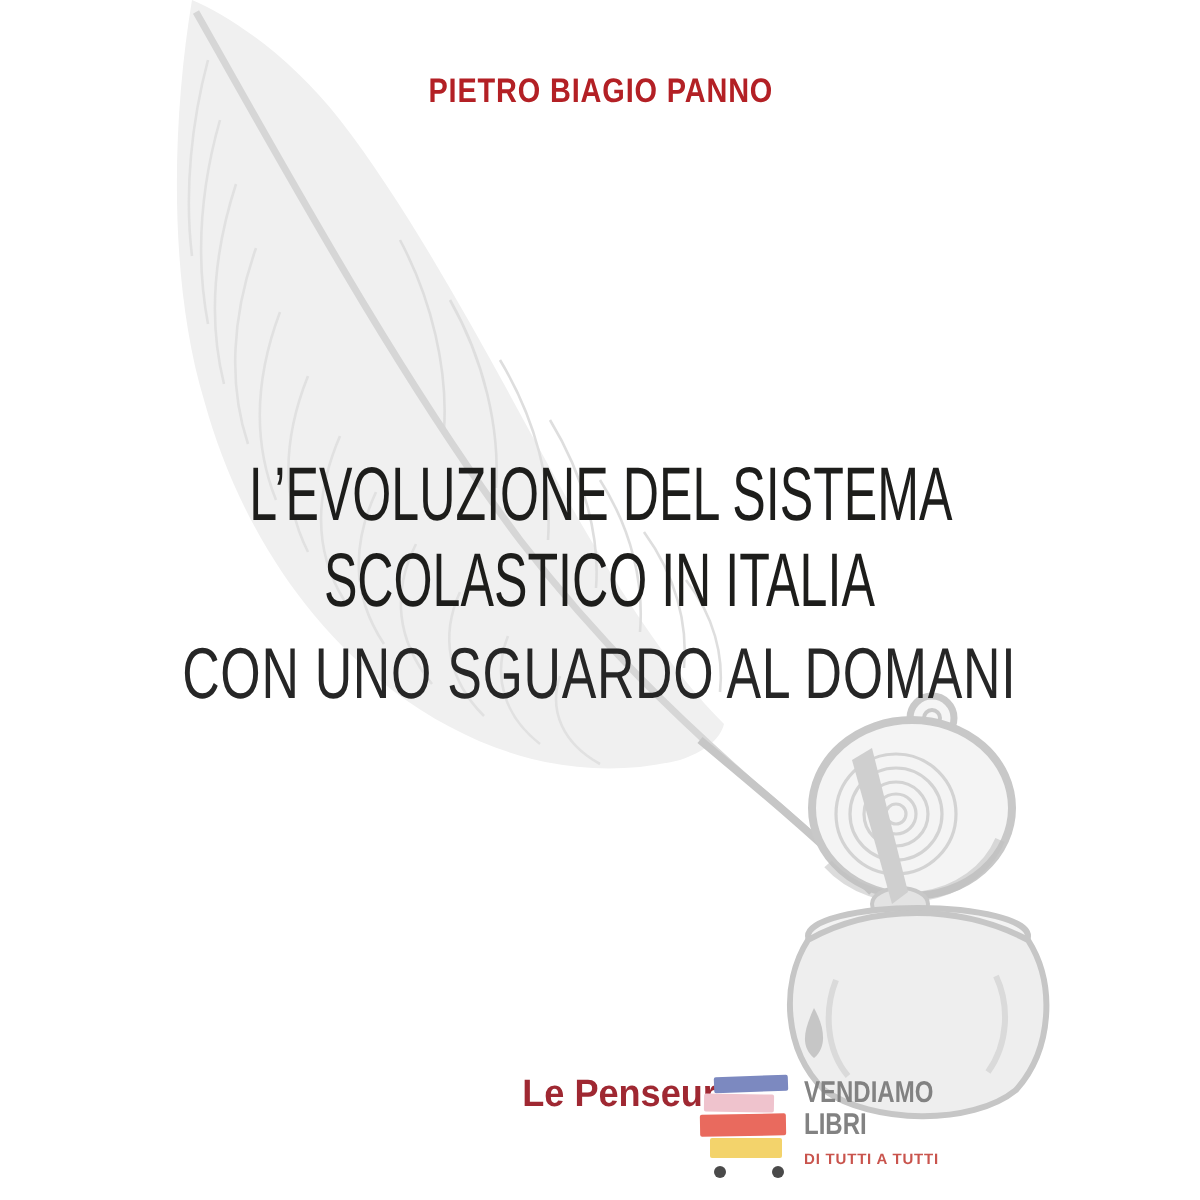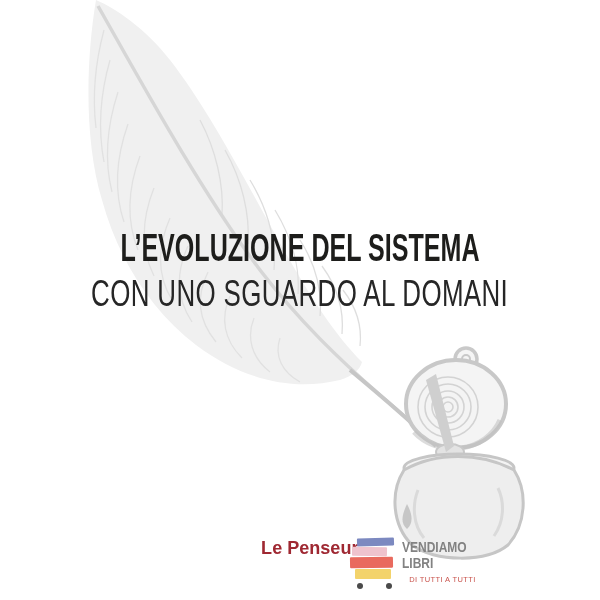--- a/index.html
+++ b/index.html
@@ -6,21 +6,21 @@
   html,body { width:600px; height:600px; background:#ffffff; font-family:"Liberation Sans", sans-serif; }
   .cover { position:relative; width:600px; height:600px; background:#ffffff; overflow:hidden; }
 
   .illustration { position:absolute; left:0; top:0; width:600px; height:600px; }
 
   .author { position:absolute; top:36px; left:0; width:600px; text-align:center;
             color:#b32025; font-weight:700; font-size:17px; line-height:20px; white-space:nowrap; }
   .author .cond { display:inline-block; transform:scaleX(0.85); transform-origin:center; letter-spacing:0.5px; }
 
   .title-block { position:absolute; top:227px; left:0; width:600px; text-align:center; }
-  .title-line { font-weight:700; color:#1d1d1b; font-size:38px; line-height:43px; white-space:nowrap; }
+  .title-line { font-weight:400; color:#1d1d1b; font-size:38px; line-height:43px; white-space:nowrap; }
   .title-line .cond { display:inline-block; transform:scaleX(0.66); transform-origin:center; letter-spacing:0px; }
   .subtitle-line { font-weight:400; color:#262626; font-size:36px; line-height:40px; margin-top:4px; white-space:nowrap; }
   .subtitle-line .cond { display:inline-block; transform:scaleX(0.72); transform-origin:center; letter-spacing:0.5px; }
 
   .publisher-lockup { position:absolute; left:0; top:0; width:600px; height:600px; pointer-events:none; }
   .le-penseur { position:absolute; left:256px; top:537px; width:100px; text-align:right;
                 color:#9f2832; font-weight:700; font-size:19px; line-height:22px; white-space:nowrap; }
   .le-penseur .cond { display:inline-block; transform:scaleX(0.95); transform-origin:right; }
 
   .book-cart { position:absolute; left:350px; top:538px; width:46px; height:52px; }
@@ -28,22 +28,22 @@
   .book-blue   { left:7px;  top:0px;  width:37px; height:8px;  background:#7c89c0; transform:rotate(-2deg); }
   .book-pink   { left:2px;  top:9px;  width:35px; height:9px;  background:#efc3cd; transform:rotate(1deg); }
   .book-red    { left:0px;  top:19px; width:43px; height:11px; background:#e96a5e; transform:rotate(-1deg); }
   .book-yellow { left:5px;  top:31px; width:36px; height:10px; background:#f3d36b; }
   .wheel { position:absolute; width:6px; height:6px; border-radius:50%; background:#4a4a4a; top:45px; }
   .wheel-left { left:7px; } .wheel-right { left:36px; }
 
   .slogan { position:absolute; left:402px; top:539px; }
   .slogan-big { color:#828282; font-weight:700; font-size:15px; line-height:16px; white-space:nowrap; }
   .slogan-big .cond { display:inline-block; transform:scaleX(0.8); transform-origin:left; }
-  .slogan-small { color:#c9544d; font-weight:400; font-size:7.5px; line-height:9px; margin-top:4px;
-                  letter-spacing:0.4px; white-space:nowrap;text-align:center; }
+  .slogan-small { color:#c9544d; font-weight:700; font-size:7.5px; line-height:9px; margin-top:4px;
+                  letter-spacing:0.4px; white-space:nowrap; }
 </style>
 </head>
 <body>
 
 <div class="cover">
 
   <svg class="illustration" viewBox="0 0 600 600" aria-hidden="true">
     <g>
       <path d="M96,0 C86,60 84,140 102,200 C118,258 150,310 196,345 C240,378 290,392 340,380 C352,376 360,370 362,362 C330,330 300,280 270,225 C240,170 205,105 170,60 C145,28 115,8 96,0 Z" fill="#f0f0f0"></path>
       <g stroke="#e1e1e1" stroke-width="1.3" fill="none">
@@ -89,24 +89,30 @@
       <path d="M426,380 L446,452 L454,446 L436,374 Z" fill="#cfcfcf"></path>
       <ellipse cx="459" cy="468" rx="55" ry="14" fill="#f3f3f3" stroke="#c6c6c6" stroke-width="3"></ellipse>
       <ellipse cx="459" cy="466" rx="38" ry="9" fill="#e6e6e6" stroke="#cccccc" stroke-width="2"></ellipse>
       <path d="M404,470 C390,492 392,525 412,545 C436,562 486,563 508,545 C526,525 528,492 514,470 C480,452 436,452 404,470 Z" fill="#eeeeee" stroke="#c6c6c6" stroke-width="3"></path>
       <path d="M418,490 C412,505 413,525 424,538" fill="none" stroke="#dadada" stroke-width="3"></path>
       <path d="M498,488 C505,503 504,522 494,536" fill="none" stroke="#dadada" stroke-width="3"></path>
       <path d="M407,504 C402,515 400,523 407,529 C414,523 412,513 407,504 Z" fill="#c6c6c6"></path>
     </g>
   </svg>
 
+  <div class="author">
+    <span class="cond">PIETRO BIAGIO PANNO</span>
+  </div>
 
   <div class="title-block">
     <div class="title-line">
       <span class="cond">L’EVOLUZIONE DEL SISTEMA</span>
+    </div>
+    <div class="title-line">
+      <span class="cond">SCOLASTICO IN ITALIA</span>
     </div>
     <div class="subtitle-line">
       <span class="cond">CON UNO SGUARDO AL DOMANI</span>
     </div>
   </div>
 
   <div class="publisher-lockup">
     <div class="le-penseur">
       <span class="cond">Le Penseur</span>
     </div>

